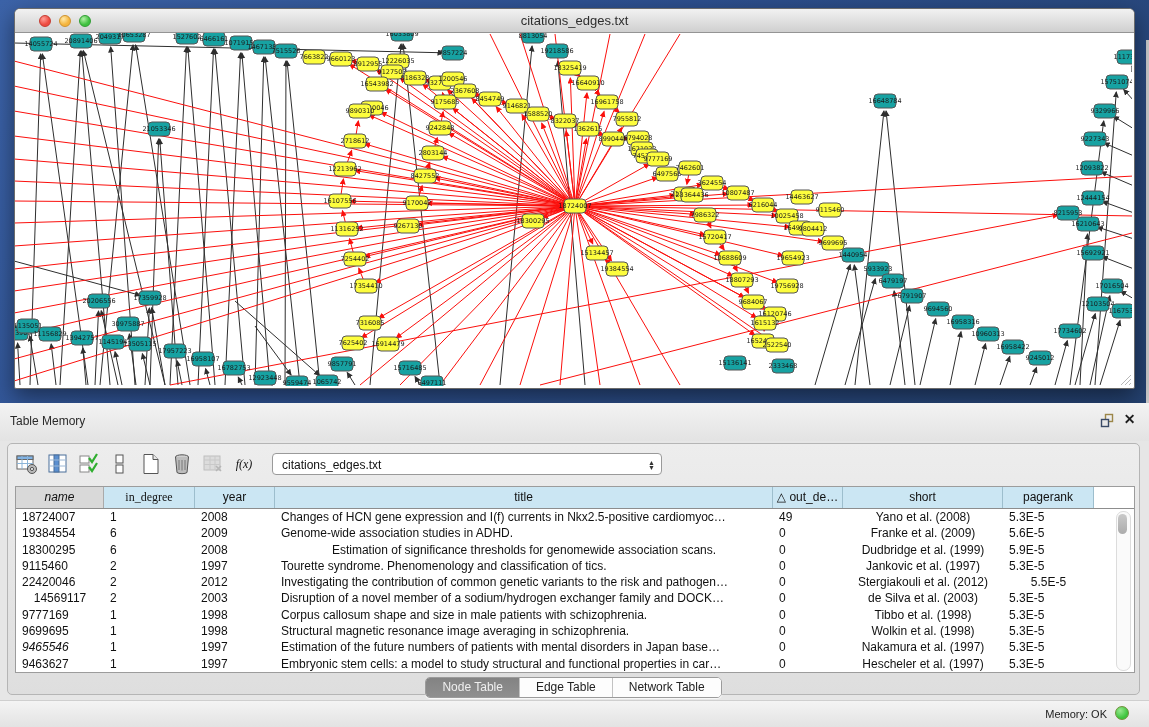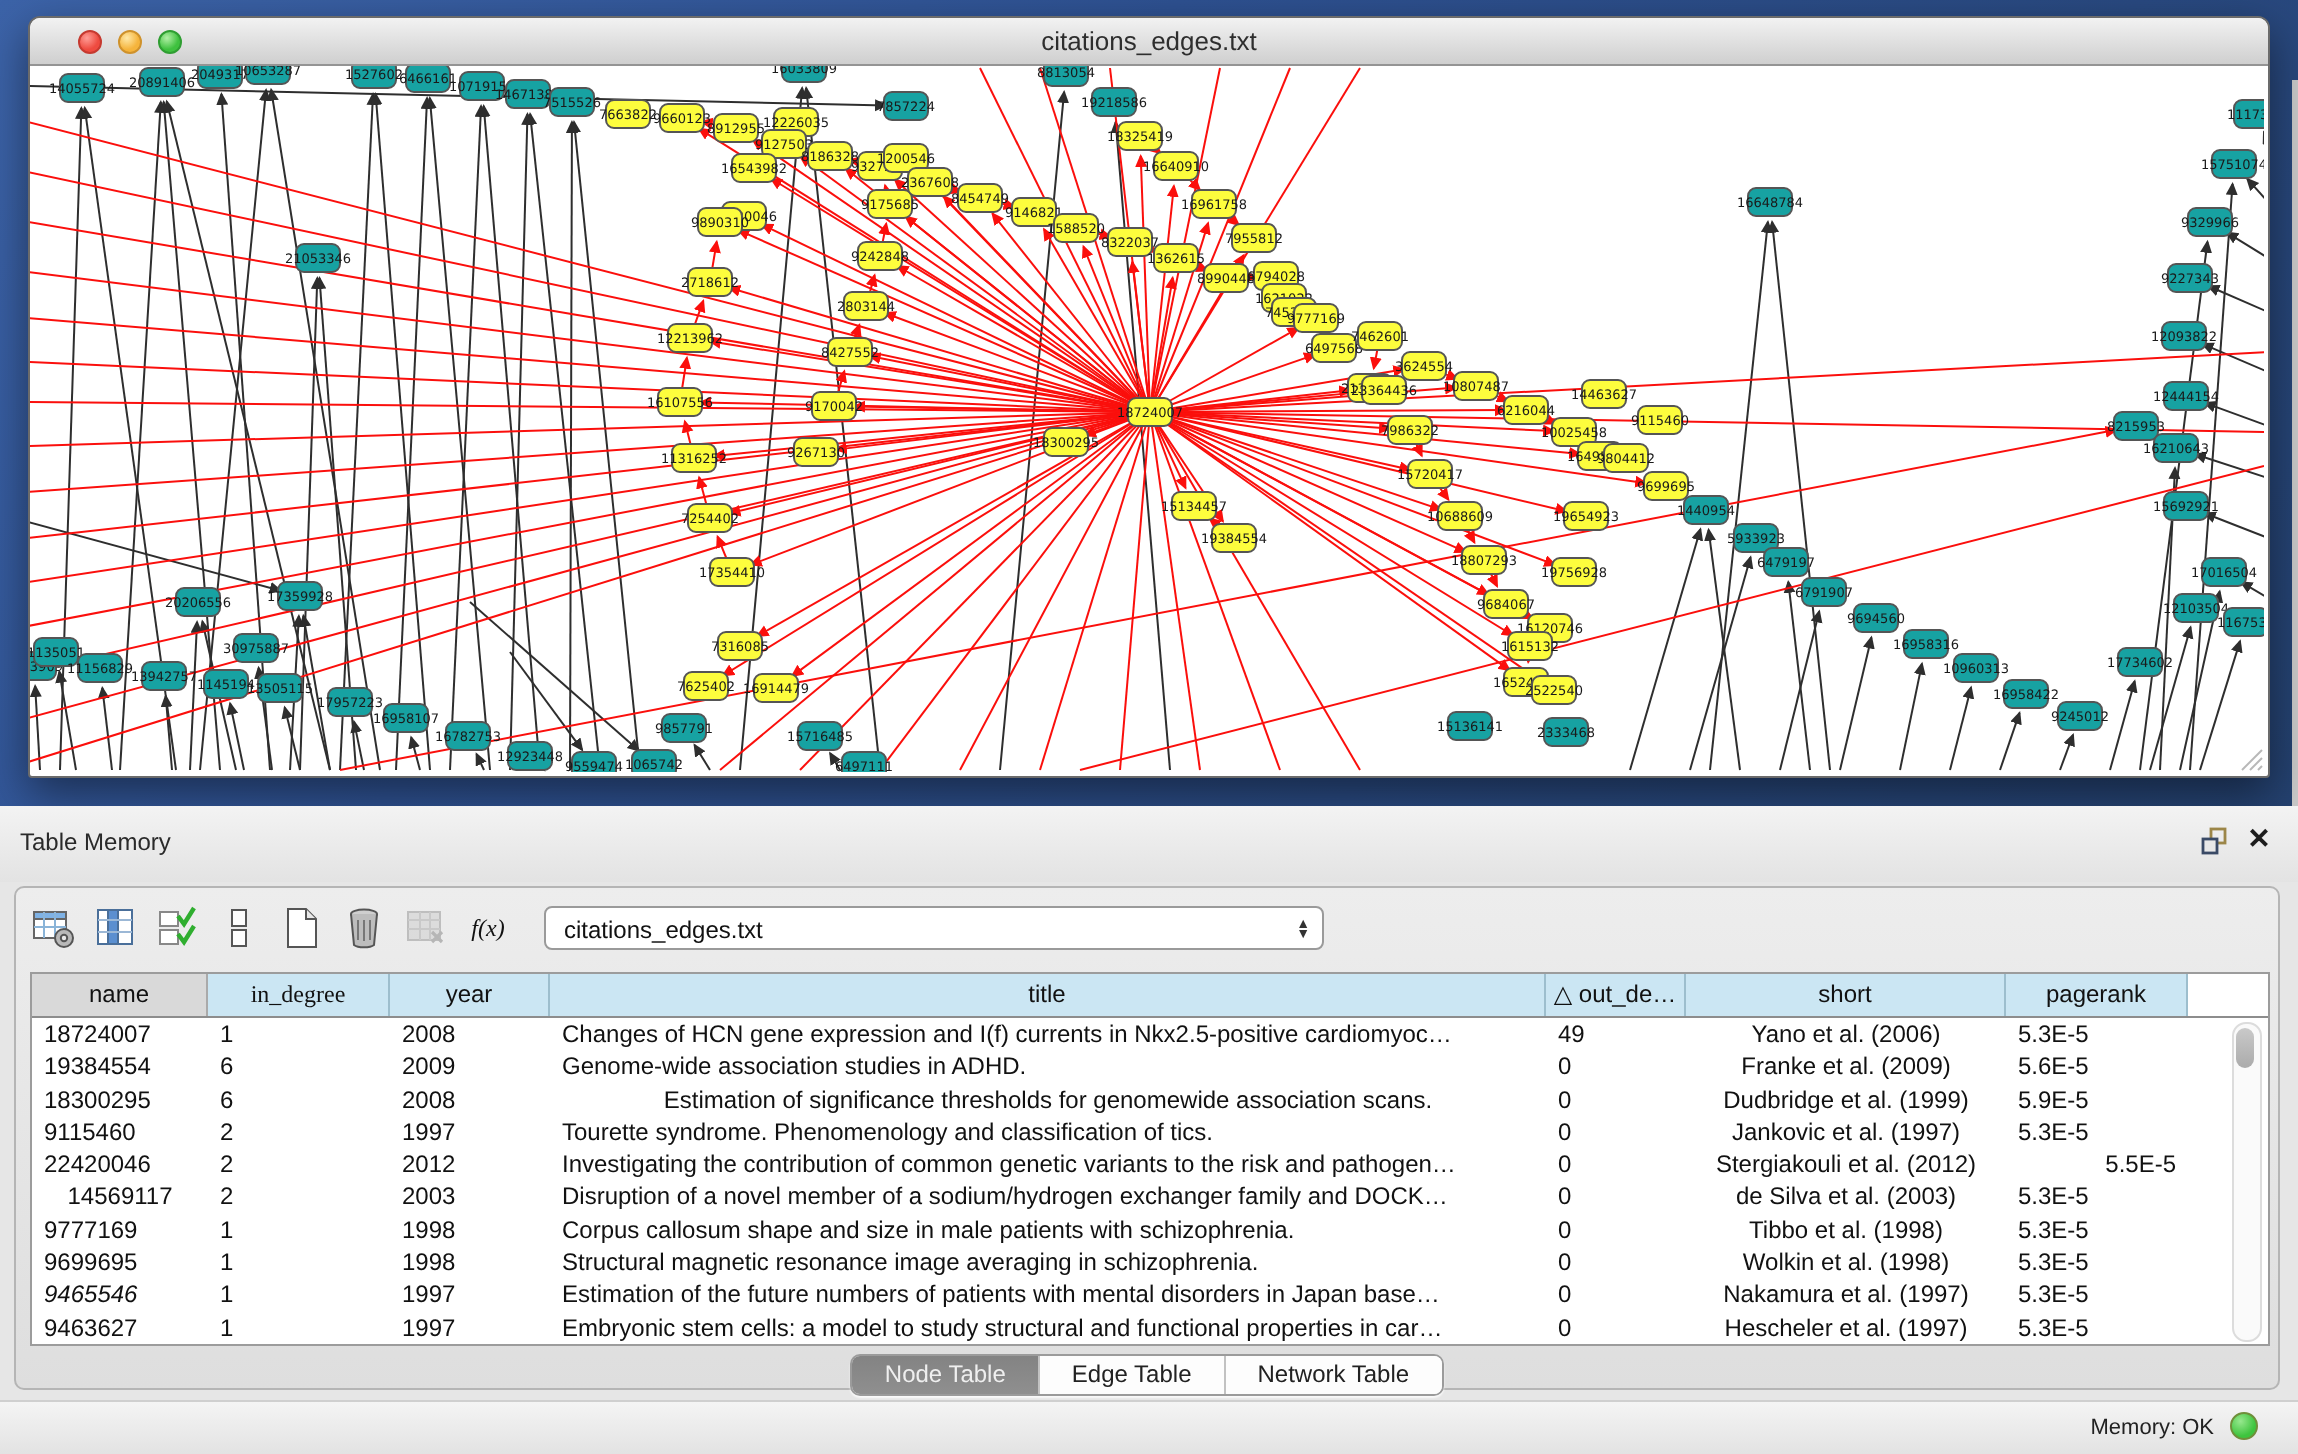--- a/index.html
+++ b/index.html
@@ -842,36 +842,36 @@
       </svg>
       <div class="tb-ic fx">f(x)</div>
       <div class="combo">
         <span>citations_edges.txt</span>
         <span class="arrows">▲<br>▼</span>
       </div>
     </div>
 
     <div class="dtable">
       <div class="hrow" id="thead">
-          <div class="hcell sel" style="width: 88px;">name</div>
+          <div class="hcell sel" style="width: 88px; font-style: italic;">name</div>
           <div class="hcell" style="width: 91px; font-family: Liberation Serif, serif;">in_degree</div>
           <div class="hcell" style="width: 80px;">year</div>
           <div class="hcell" style="width: 498px;">title</div>
           <div class="hcell" style="width: 70px;">△ out_de…</div>
           <div class="hcell" style="width: 160px;">short</div>
           <div class="hcell" style="width: 91px;">pagerank</div>
         </div>
       <div id="tbody">
           <div class="trow">
             <div class="tcell" style="width: 88px; text-align: left;">18724007</div>
             <div class="tcell" style="width: 91px; text-align: left;">1</div>
             <div class="tcell" style="width: 80px; text-align: left;">2008</div>
             <div class="tcell" style="width: 498px; text-align: left;">Changes of HCN gene expression and I(f) currents in Nkx2.5-positive cardiomyoc…</div>
             <div class="tcell" style="width: 70px; text-align: left;">49</div>
-            <div class="tcell" style="width: 160px; text-align: center;">Yano et al. (2006)</div>
+            <div class="tcell" style="width: 160px; text-align: center;">Yano et al. (2008)</div>
             <div class="tcell" style="width: 91px; text-align: left;">5.3E-5</div>
           </div>
           <div class="trow">
             <div class="tcell" style="width: 88px; text-align: left;">19384554</div>
             <div class="tcell" style="width: 91px; text-align: left;">6</div>
             <div class="tcell" style="width: 80px; text-align: left;">2009</div>
             <div class="tcell" style="width: 498px; text-align: left;">Genome-wide association studies in ADHD.</div>
             <div class="tcell" style="width: 70px; text-align: left;">0</div>
             <div class="tcell" style="width: 160px; text-align: center;">Franke et al. (2009)</div>
             <div class="tcell" style="width: 91px; text-align: left;">5.6E-5</div>
@@ -894,21 +894,21 @@
             <div class="tcell" style="width: 160px; text-align: center;">Jankovic et al. (1997)</div>
             <div class="tcell" style="width: 91px; text-align: left;">5.3E-5</div>
           </div>
           <div class="trow">
             <div class="tcell" style="width: 88px; text-align: left;">22420046</div>
             <div class="tcell" style="width: 91px; text-align: left;">2</div>
             <div class="tcell" style="width: 80px; text-align: left;">2012</div>
             <div class="tcell" style="width: 498px; text-align: left;">Investigating the contribution of common genetic variants to the risk and pathogen…</div>
             <div class="tcell" style="width: 70px; text-align: left;">0</div>
             <div class="tcell" style="width: 160px; text-align: center;">Stergiakouli et al. (2012)</div>
-            <div class="tcell" style="width: 91px; text-align: right;">5.5E-5</div>
+            <div class="tcell" style="width: 91px; text-align: center;">5.5E-5</div>
           </div>
           <div class="trow">
             <div class="tcell" style="width: 88px; text-align: center;">14569117</div>
             <div class="tcell" style="width: 91px; text-align: left;">2</div>
             <div class="tcell" style="width: 80px; text-align: left;">2003</div>
             <div class="tcell" style="width: 498px; text-align: left;">Disruption of a novel member of a sodium/hydrogen exchanger family and DOCK…</div>
             <div class="tcell" style="width: 70px; text-align: left;">0</div>
             <div class="tcell" style="width: 160px; text-align: center;">de Silva et al. (2003)</div>
             <div class="tcell" style="width: 91px; text-align: left;">5.3E-5</div>
           </div>

